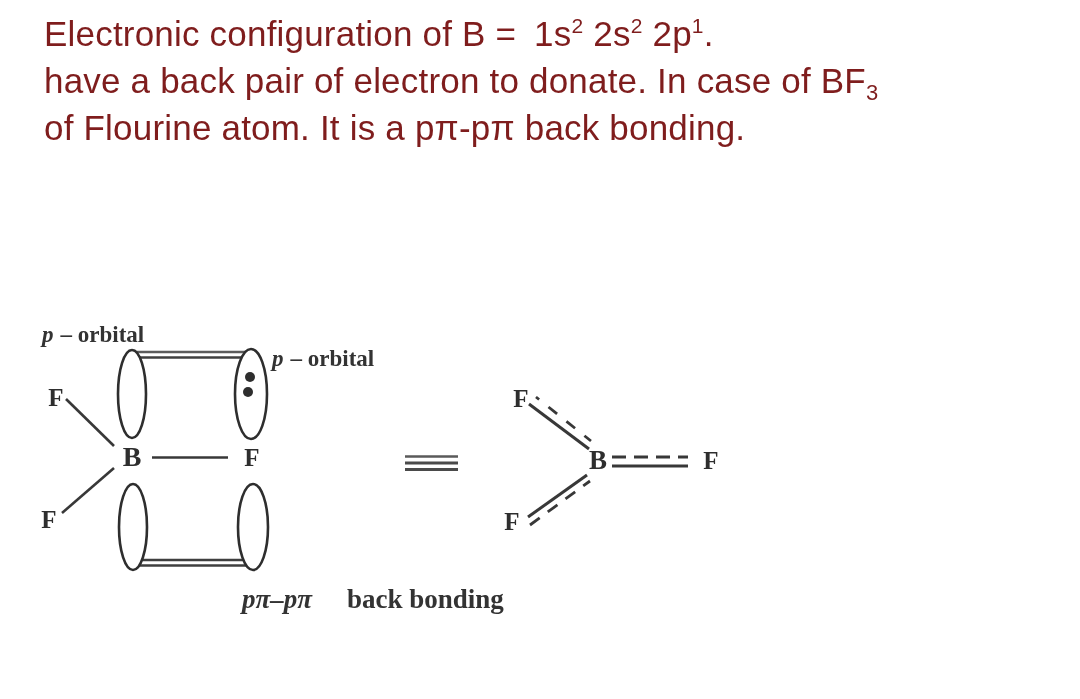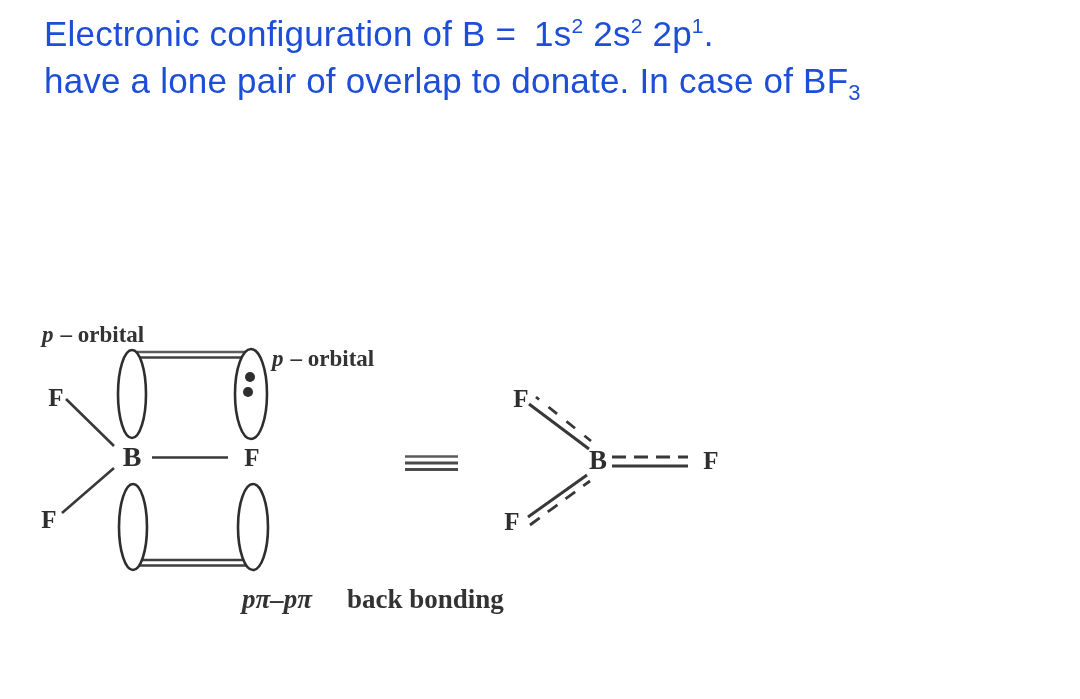--- a/index.html
+++ b/index.html
@@ -2,40 +2,41 @@
 <html><head>
 <meta charset="utf-8">
 <style>
   html,body{margin:0;padding:0;background:#ffffff;}
   body{
     width:1080px;height:699px;position:relative;overflow:hidden;
     font-family:"Liberation Sans","DejaVu Sans",sans-serif;
   }
   .textblock{
     position:absolute;left:44px;top:10px;width:1020px;
-    font-size:35px;line-height:47px;color:#1d4ed8;
+    font-size:35px;line-height:47px;color:#7f1d1d;
     letter-spacing:0.2px;
   }
   .textblock .line{white-space:nowrap;}
   .sup{font-size:21px;position:relative;top:-13px;line-height:0;}
   .sub{font-size:22px;position:relative;top:7px;line-height:0;}
   .gap{margin-left:8px;}
   .diagram{position:absolute;left:0;top:298px;}
   .serif-it{font-family:"Liberation Serif","DejaVu Serif",serif;font-style:italic;font-weight:700;fill:#333;}
   .serif-up{font-family:"Liberation Serif","DejaVu Serif",serif;font-style:normal;font-weight:700;fill:#333;}
   .atom{font-family:"Liberation Serif","DejaVu Serif",serif;font-weight:700;fill:#2e2e2e;}
   .stroke{stroke:#383838;fill:none;}
   .lobe{stroke:#2e2e2e;stroke-width:2.6;fill:#ffffff;}
 </style>
 </head>
 <body>
 
 <div class="textblock">
   <div class="line"><span>Electronic configuration of B = </span><span class="gap">1s</span><span class="sup">2</span><span> 2s</span><span class="sup">2</span><span> 2p</span><span class="sup">1</span><span>.</span></div>
-  <div class="line"><span>have a lone pair of overlap to donate. In case of BF</span><span class="sub">3</span></div>
+  <div class="line"><span>have a back pair of electron to donate. In case of BF</span><span class="sub">3</span></div>
+  <div class="line">of Flourine atom. It is a pπ-pπ back bonding.</div>
 </div>
 
 <svg class="diagram" width="770" height="345" viewBox="0 298 770 345" xmlns="http://www.w3.org/2000/svg">
 
   <g>
 
     <line x1="134" y1="352" x2="249" y2="352" stroke="#5c5c5c" stroke-width="2.3"></line>
     <line x1="134" y1="357.5" x2="249" y2="357.5" stroke="#3f3f3f" stroke-width="2.3"></line>
 
     <line x1="136" y1="560" x2="250" y2="560" stroke="#3f3f3f" stroke-width="2.3"></line>

